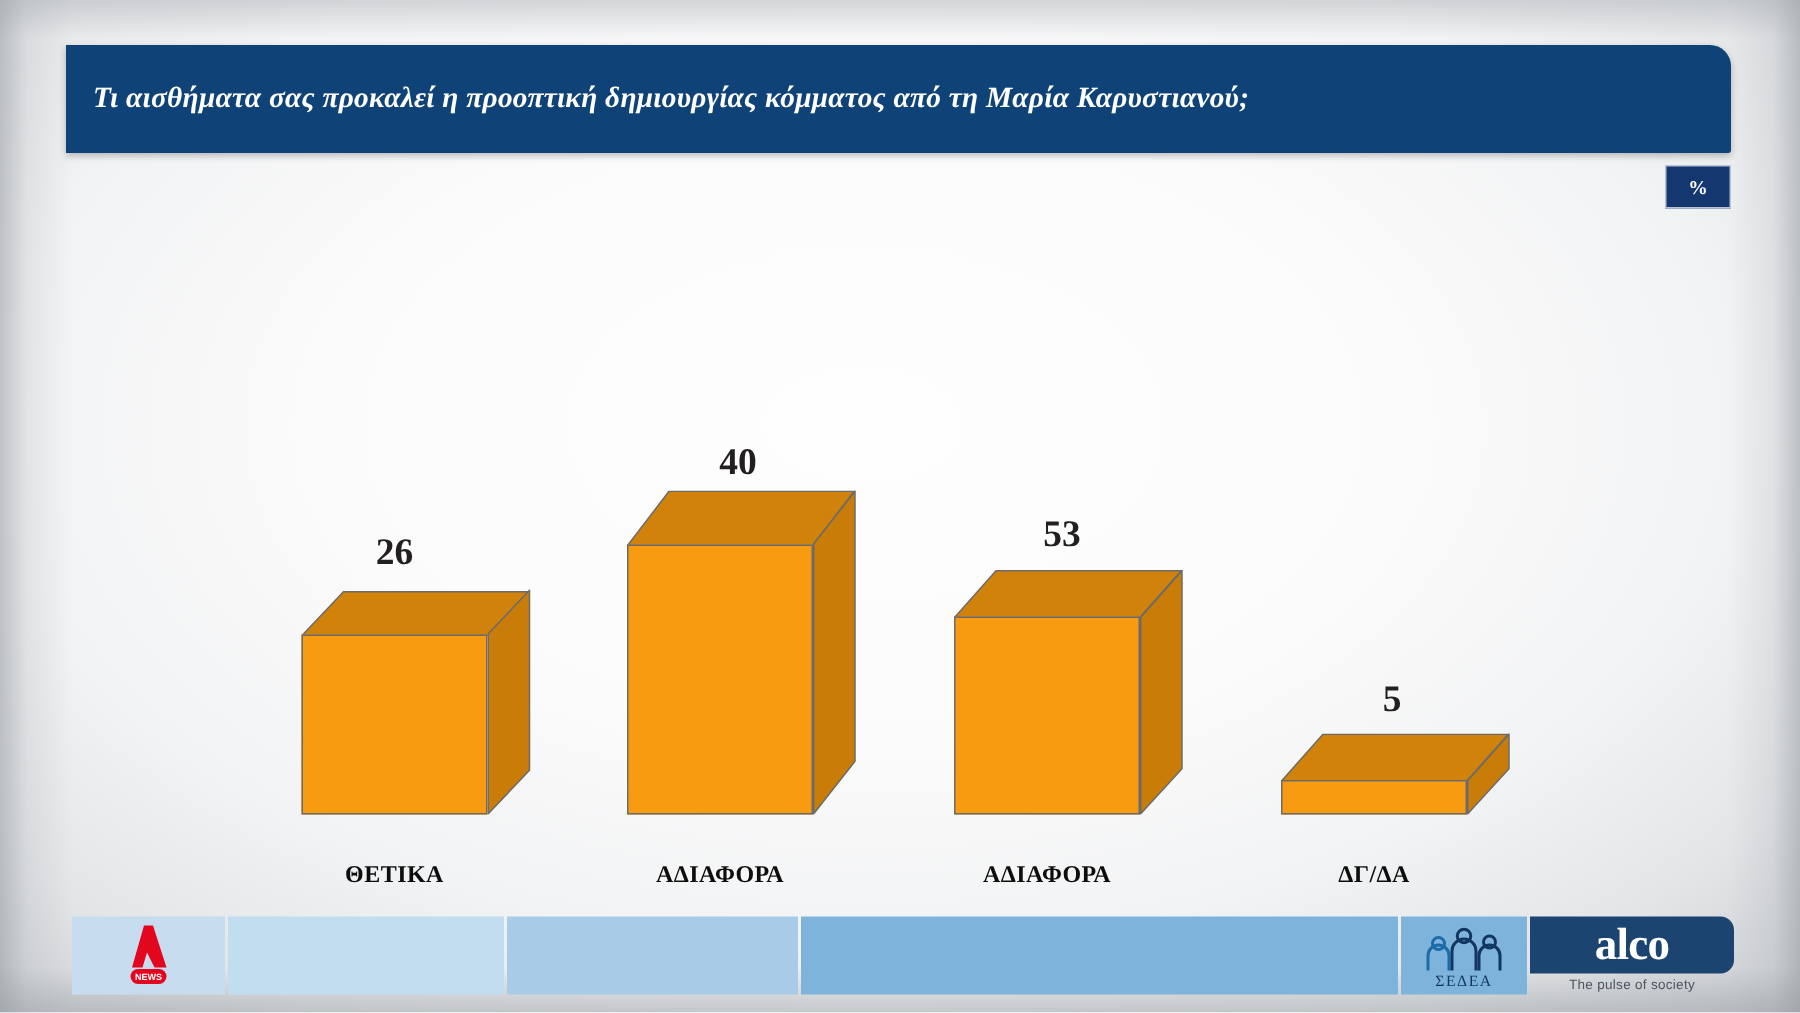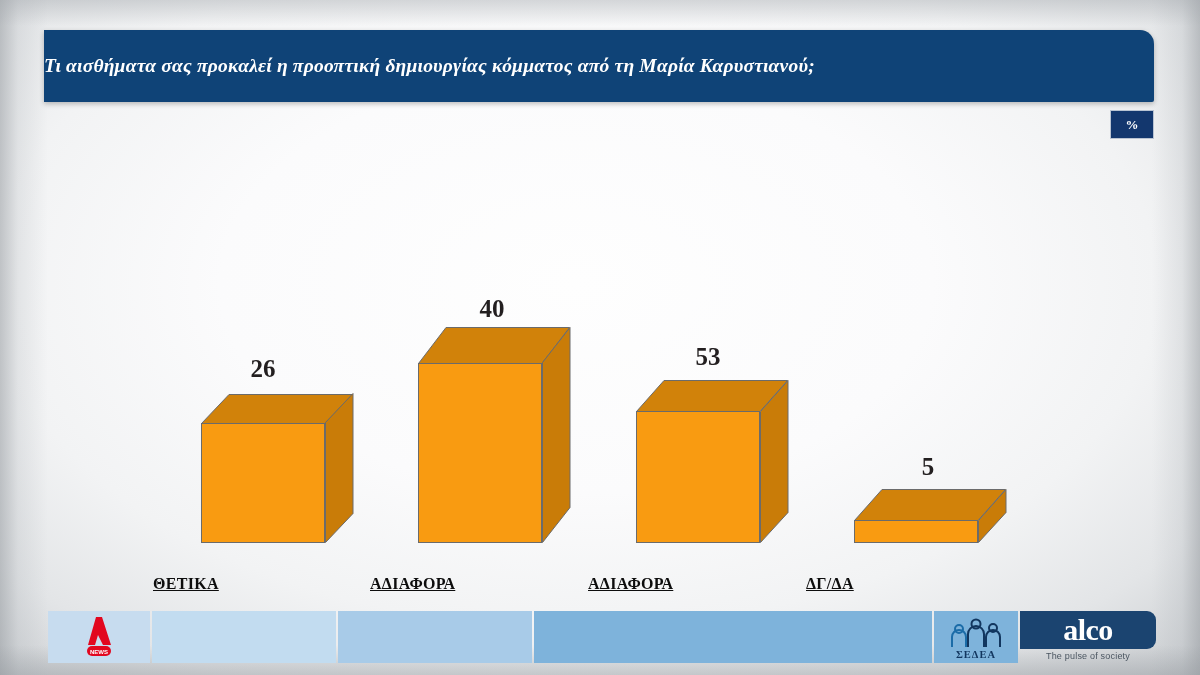--- a/index.html
+++ b/index.html
@@ -67,20 +67,21 @@
     display: flex;
     align-items: center;
     z-index: 5;
   }
   #title-text {
     color: #ffffff;
     font-size: 19.5px;
     font-weight: bold;
     font-style: italic;
     letter-spacing: 0.2px;
+    padding-left: 18px;
     white-space: nowrap;
   }
 
   
   #pct-badge {
     position: absolute;
     left: 1110px;
     top: 110px;
     width: 44px;
     height: 29px;
@@ -143,28 +144,27 @@
     font-size: 25px;
     font-weight: bold;
     color: #231f20;
     z-index: 4;
     white-space: nowrap;
   }
 
   .bar-label {
     position: absolute;
     width: 220px;
-    text-align: left;
+    text-align: center;
     font-size: 16px;
     font-weight: bold;
     color: #0d0d0d;
     letter-spacing: 0.3px;
     z-index: 4;
     white-space: nowrap;
-    text-decoration: underline;
   }
 
   
   #footer {
     position: absolute;
     left: 0;
     bottom: 12px;
     width: 1200px;
     height: 52px;
     z-index: 6;
@@ -201,21 +201,21 @@
     display: flex;
     flex-direction: column;
     align-items: center;
     justify-content: flex-end;
     padding-bottom: 2px;
   }
   #sedea-mark { width: 58px; height: 30px; }
   #sedea-mark svg { display: block; }
   #sedea-text {
     font-size: 10.5px;
-    font-weight: bold;
+    font-weight: normal;
     color: #12365f;
     letter-spacing: 1px;
     line-height: 1.1;
     margin-top: 1px;
     text-align: right;
   }
 
   #logo-alco-seg {
     left: 1020px;
     width: 136px;

